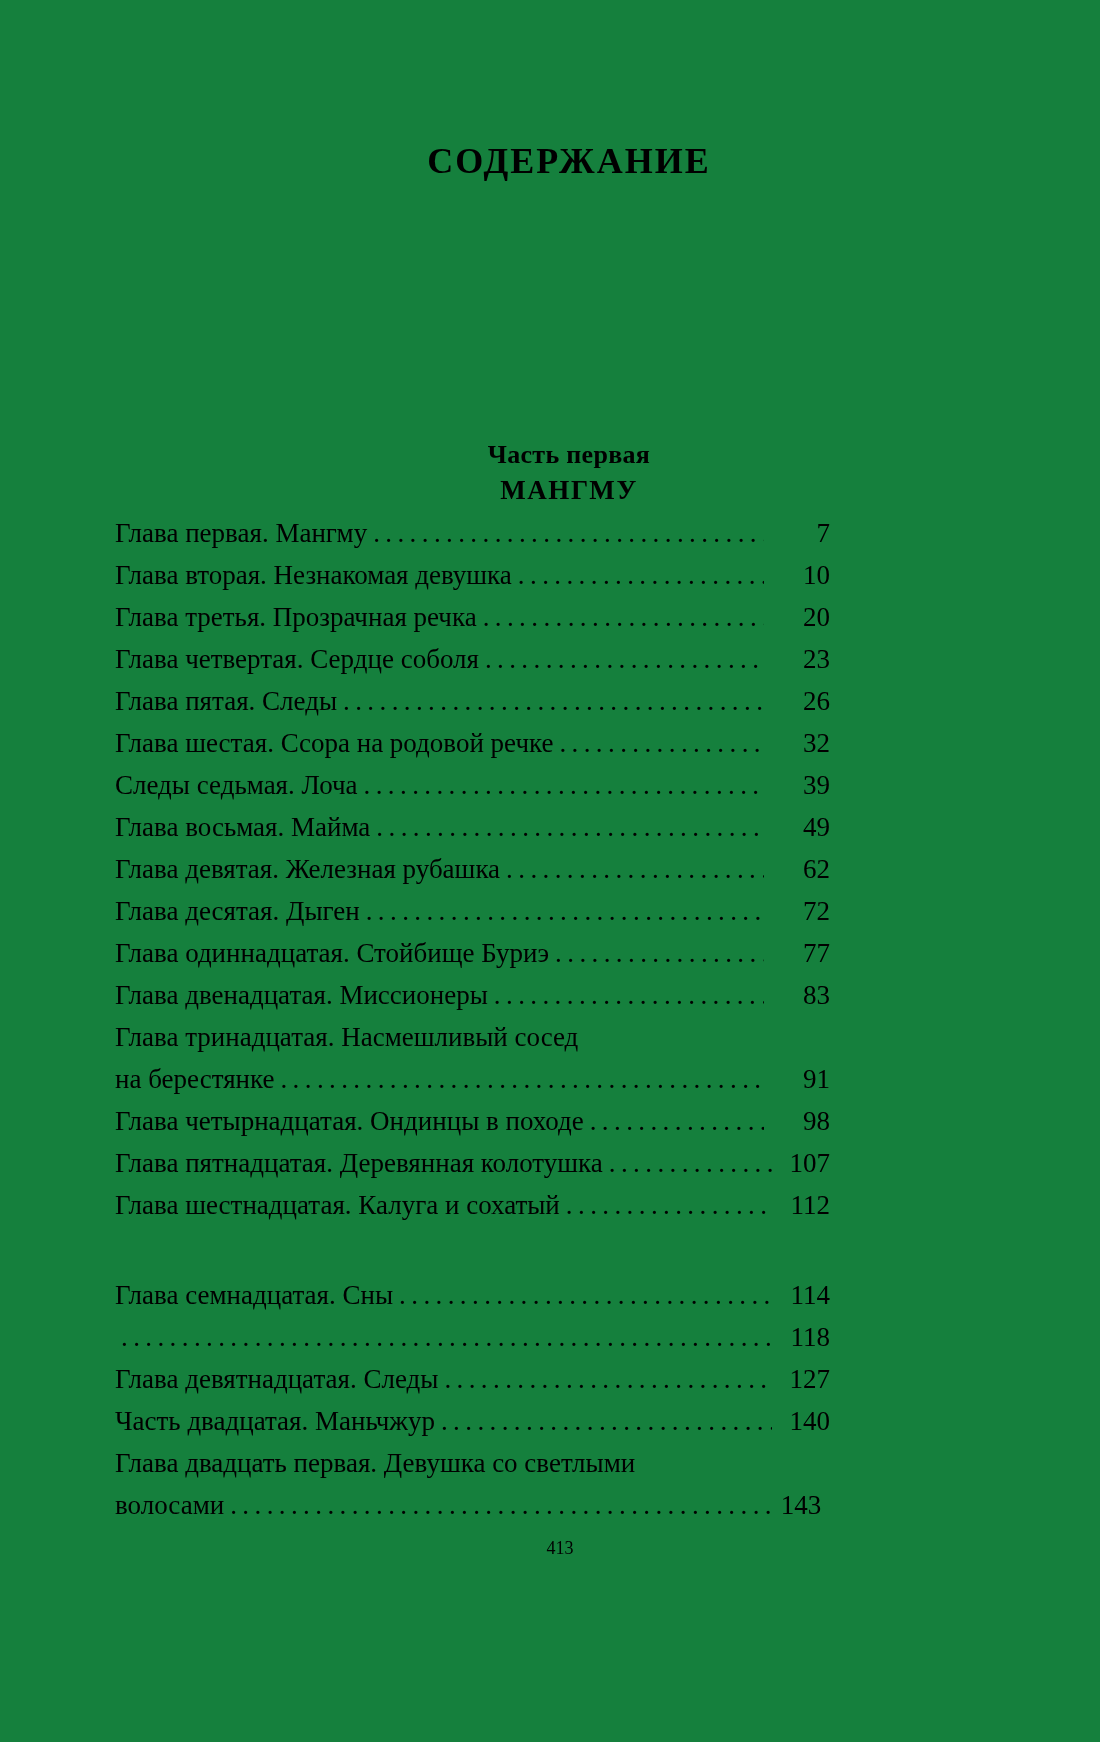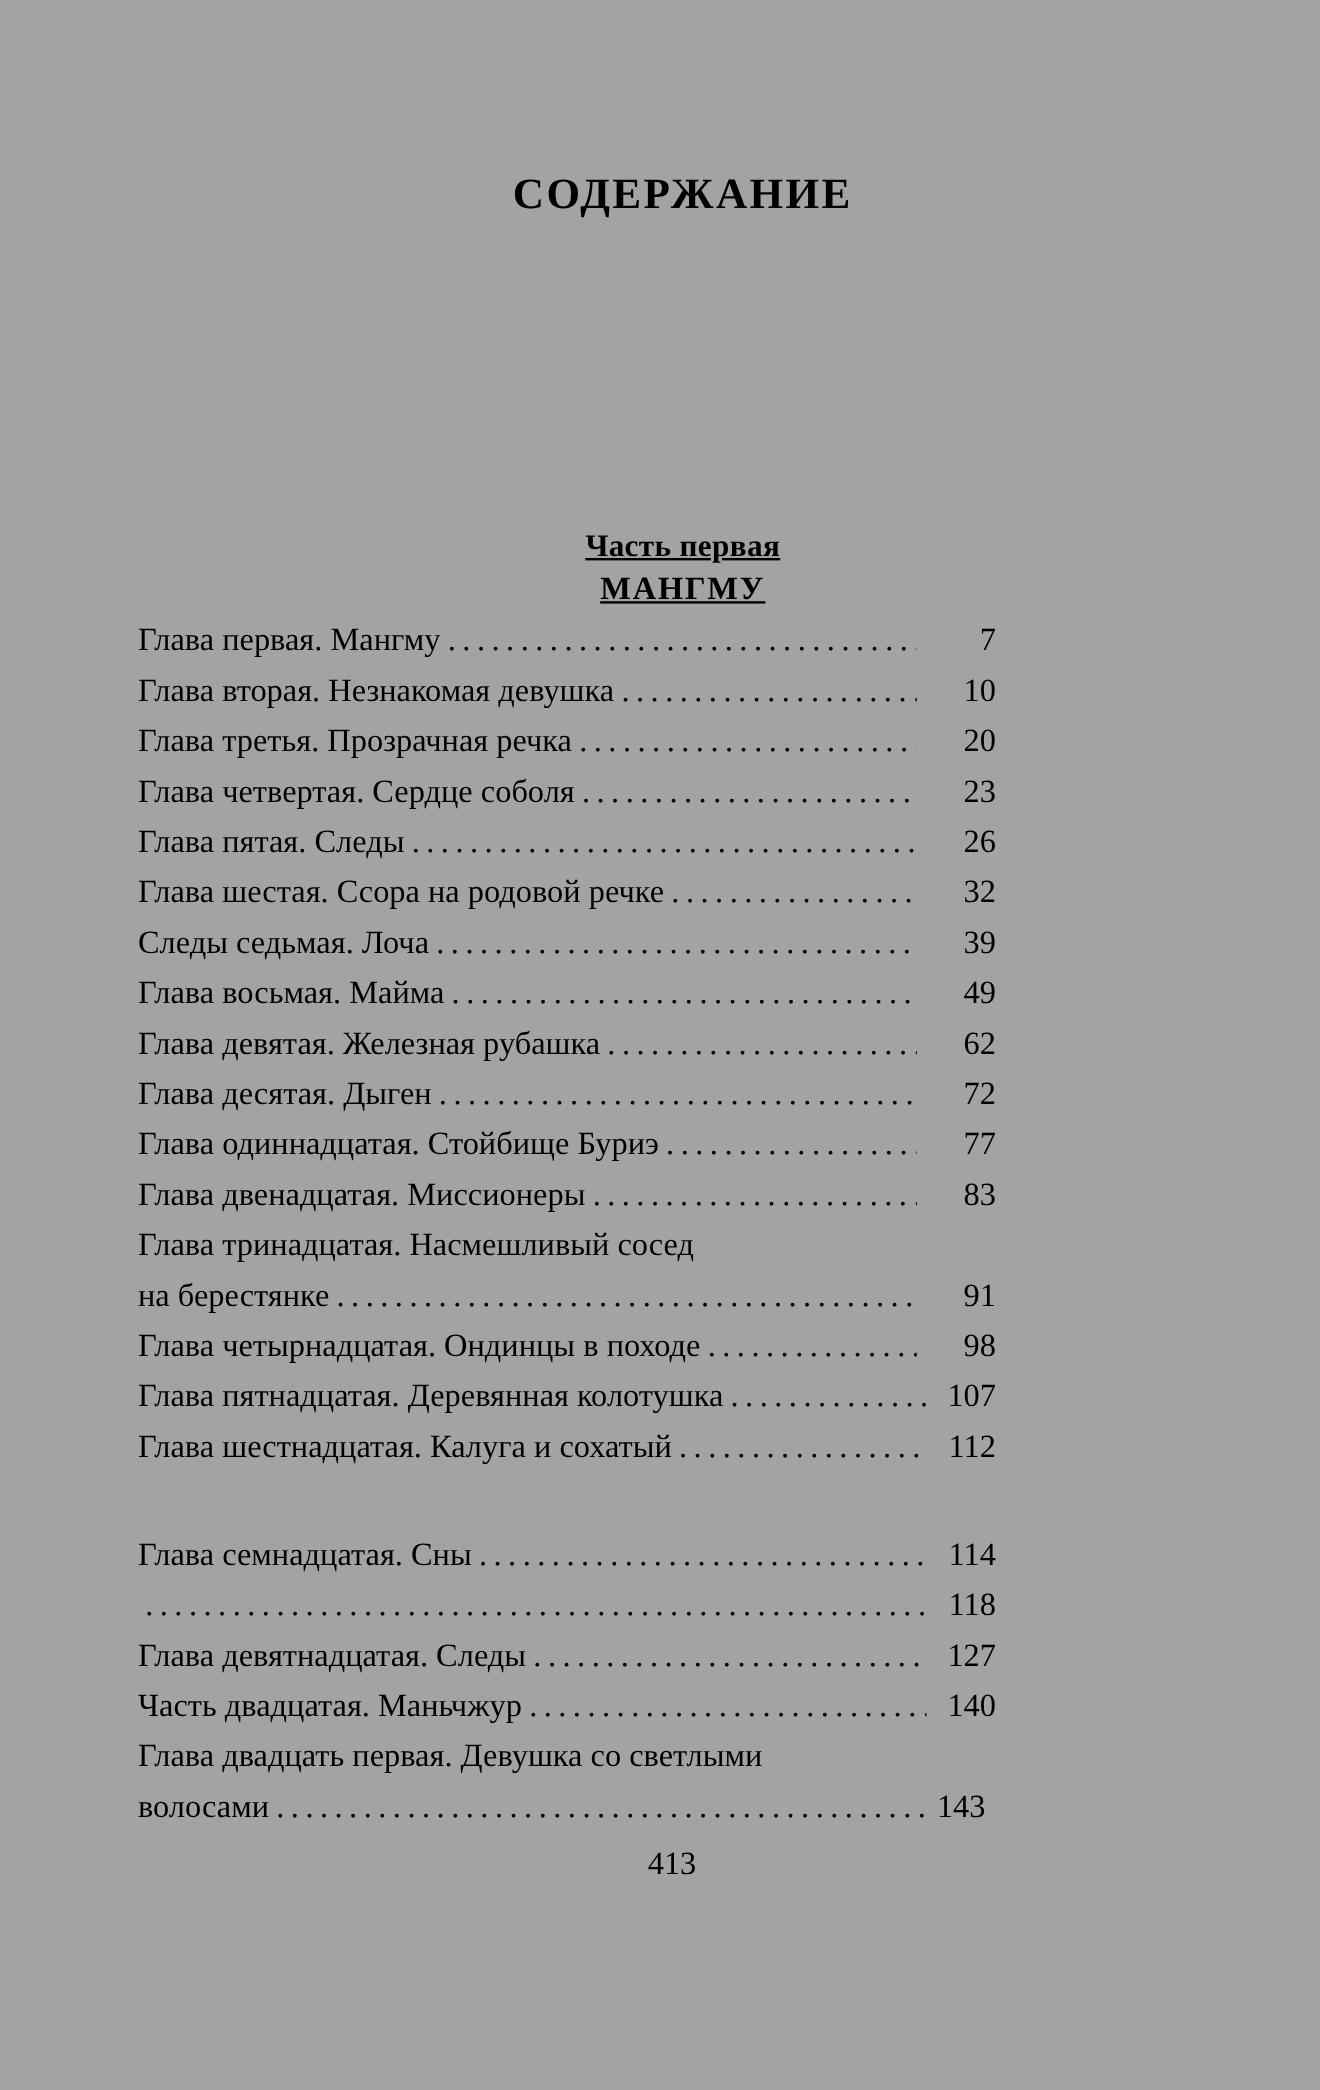--- a/index.html
+++ b/index.html
@@ -10,21 +10,21 @@
   }
   body {
     font-family: "Liberation Serif", "DejaVu Serif", serif;
     color: #000000;
   }
   .page {
     position: relative;
     width: 1100px;
     height: 1742px;
     margin: 0 auto;
-    background: #a3a3a3;
+    background: #15803d;
     overflow: hidden;
     box-sizing: border-box;
   }
 
   
   .toc-title {
     position: absolute;
     top: 140px;
     left: 0;
     width: 1100px;
@@ -38,21 +38,20 @@
 
   
   .part-block {
     position: absolute;
     top: 438px;
     left: 0;
     width: 1100px;
     text-align: center;
     padding-left: 38px;
     box-sizing: border-box;
-    text-decoration: underline;
   }
   .part-label {
     font-weight: bold;
     font-size: 26px;
     line-height: 34px;
     letter-spacing: 0.3px;
   }
   .part-name {
     font-weight: bold;
     font-size: 27px;
@@ -108,21 +107,21 @@
     display: block;
   }
 
   
   .folio {
     position: absolute;
     top: 1538px;
     left: 0;
     width: 1100px;
     text-align: center;
-    font-size: 27px;
+    font-size: 18px;
     padding-left: 20px;
     box-sizing: border-box;
   }
 </style>
 </head>
 <body>
 
 <div class="page">
 
   <div class="toc-title">СОДЕРЖАНИЕ</div>

